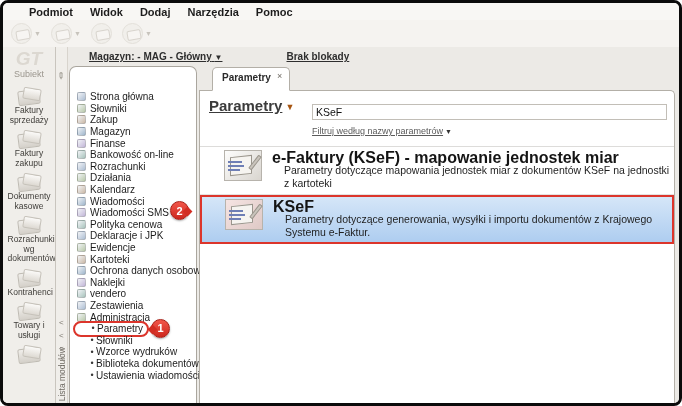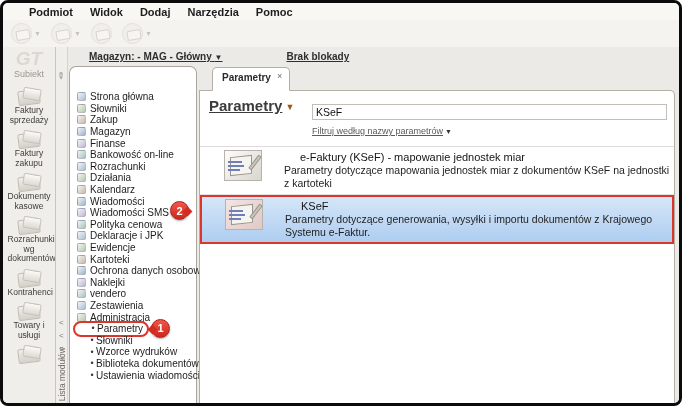--- a/index.html
+++ b/index.html
@@ -106,21 +106,21 @@
        border:2px solid #dc352b;padding:2px 3px 3px 23px;}
   .result-icon{width:38px;height:31px;flex:0 0 auto;border:1px solid #b7b3ac;
        background:linear-gradient(135deg,#fdfdfc,#d9d5cf);position:relative;}
   .result-row.selected .result-icon{background:linear-gradient(135deg,#f5e4e2,#dfc9c6);}
   .ri-page{position:absolute;left:5px;top:5px;width:22px;height:19px;background:#f6f4f0;
        border:1px solid #9a958c;transform:skewY(-6deg);}
   .ri-line{position:absolute;left:3px;height:1.5px;background:#6f7fb5;}
   .ri-pencil{position:absolute;right:4px;top:3px;width:4px;height:17px;background:#c9c4bc;
        border:1px solid #9a958c;transform:rotate(38deg);border-radius:1px;}
   .result-text{margin-left:10px;padding-top:1px;}
-  .result-title{font-size:11px;font-weight:normal;color:#141414;line-height:13px;margin-left:28px;}
+  .result-title{font-size:16px;font-weight:bold;color:#141414;line-height:13px;}
   .result-desc{font-size:10.5px;color:#1e1e1e;line-height:13px;padding-left:12px;}
 </style>
 </head>
 <body>
 
 <div class="window">
 
   <div class="menubar" id="menubar">
       <span class="menu-item">Podmiot</span>
       <span class="menu-item">Widok</span>

